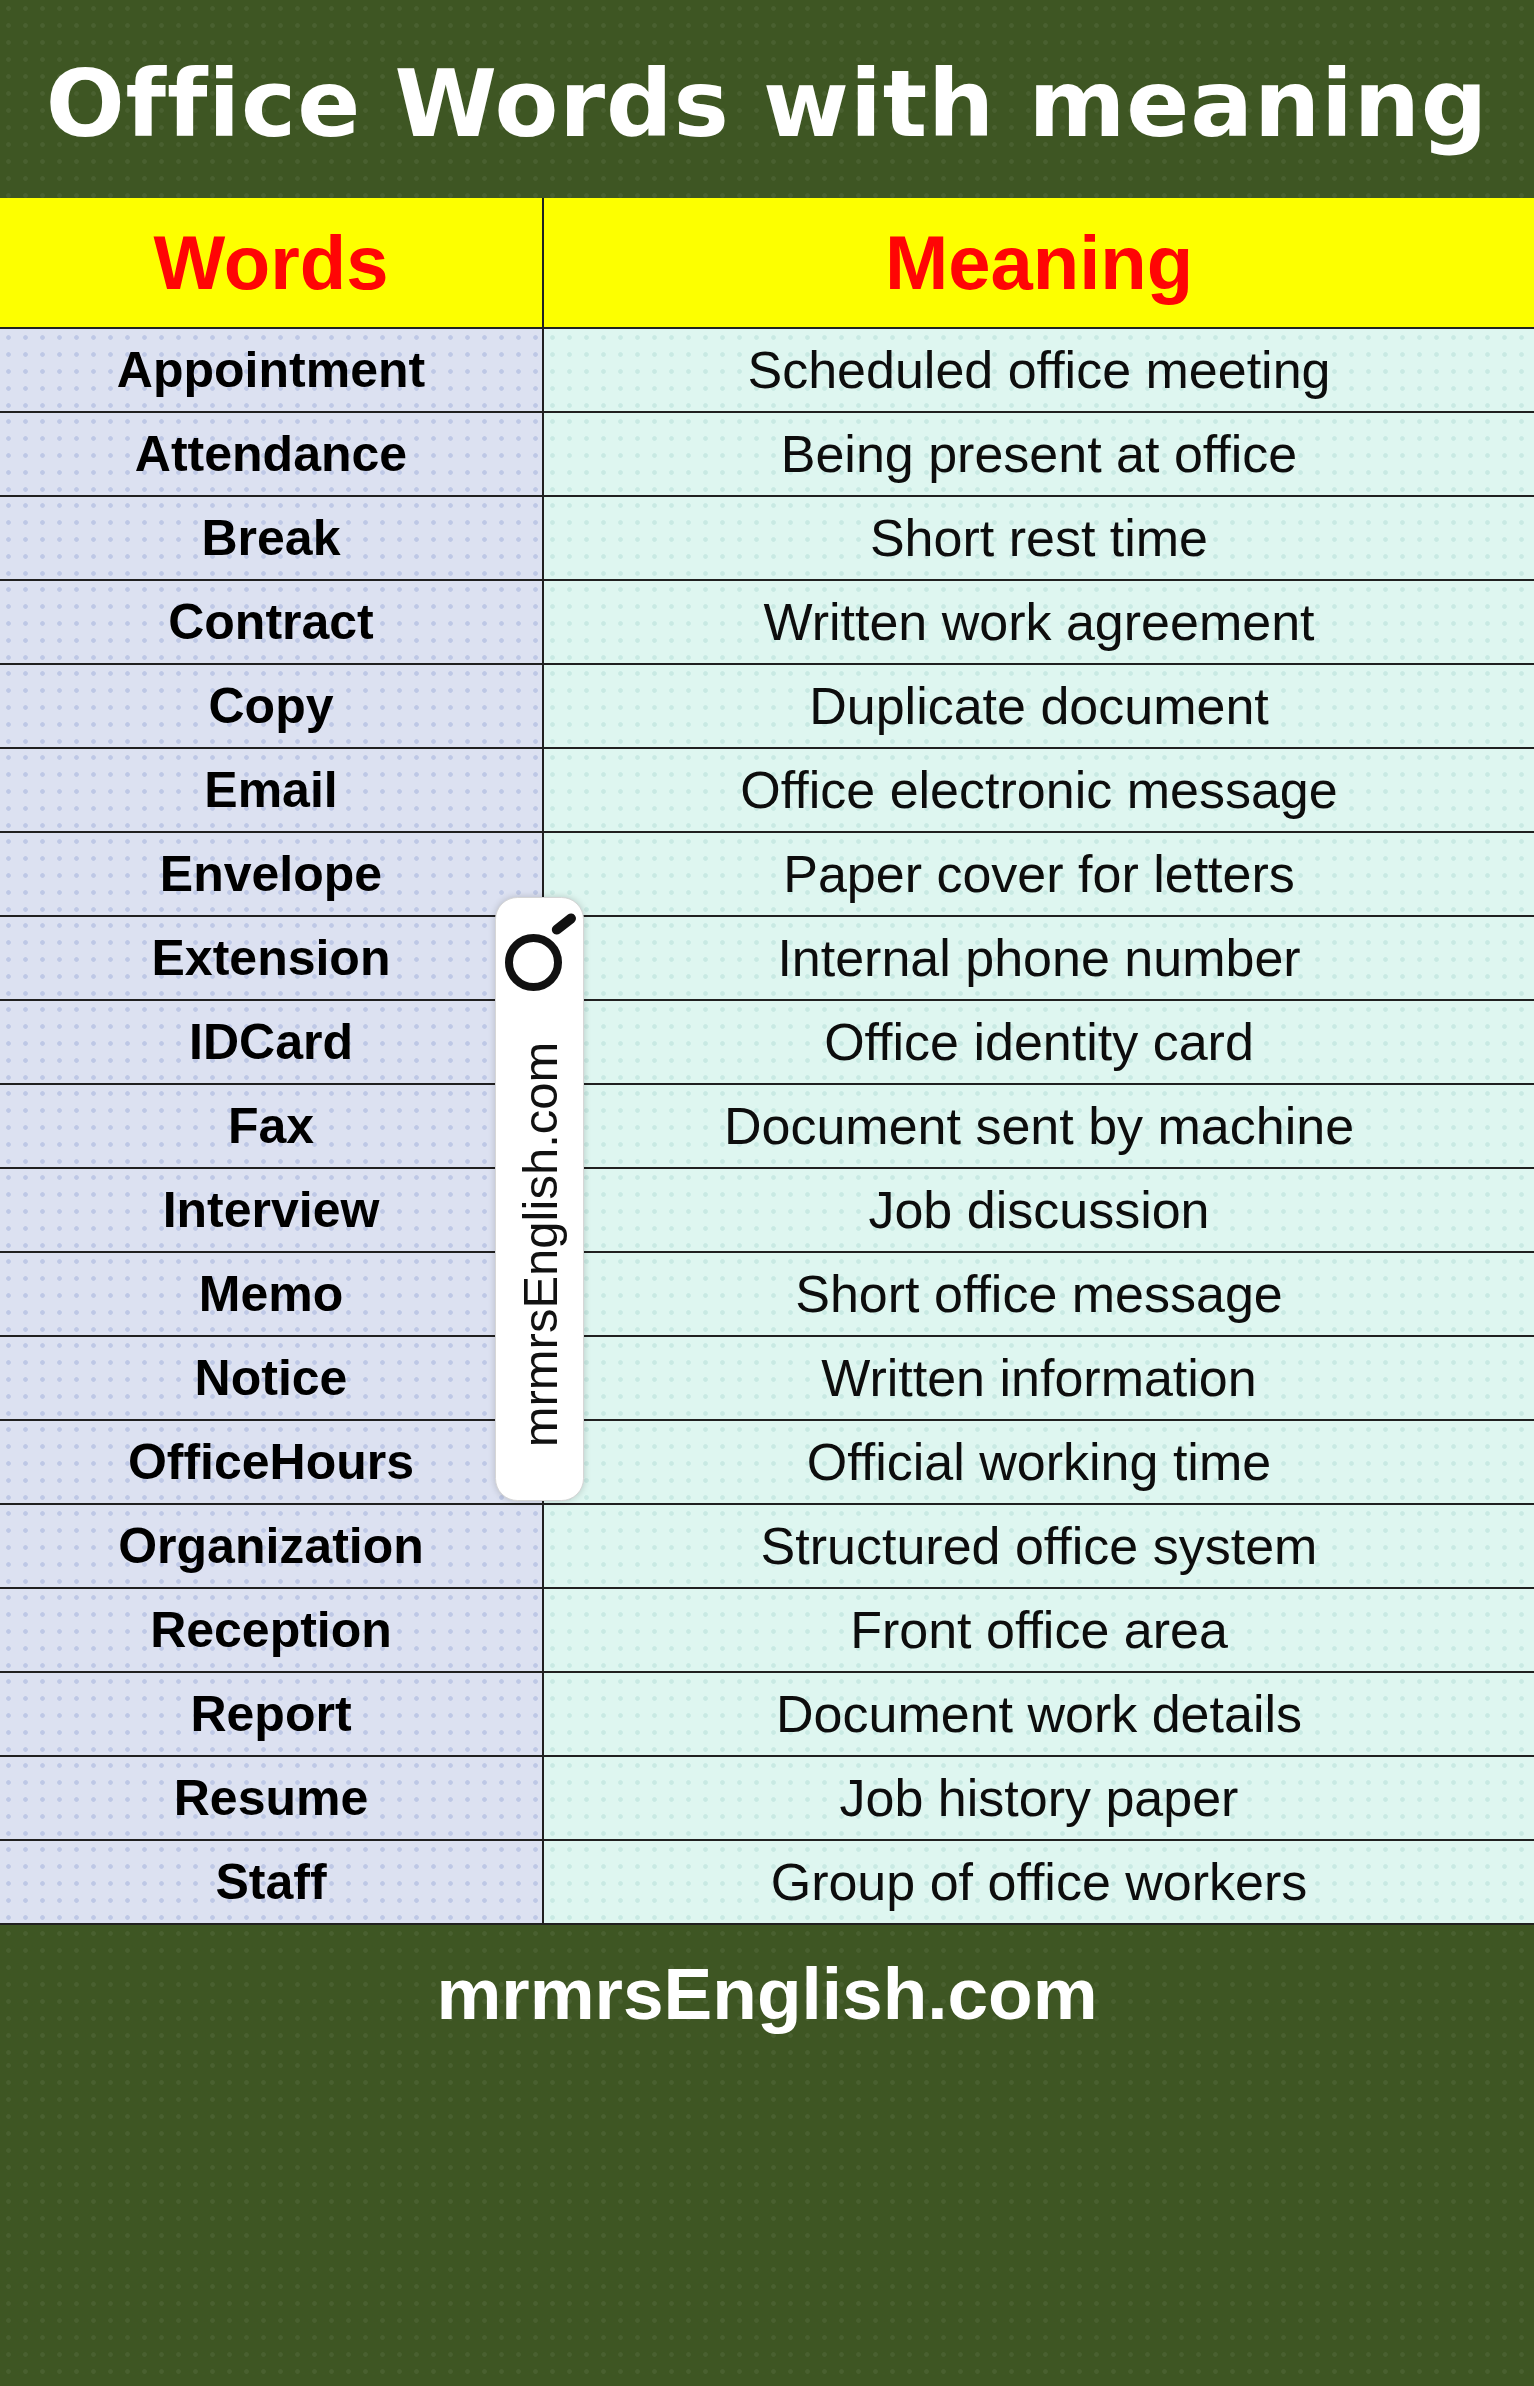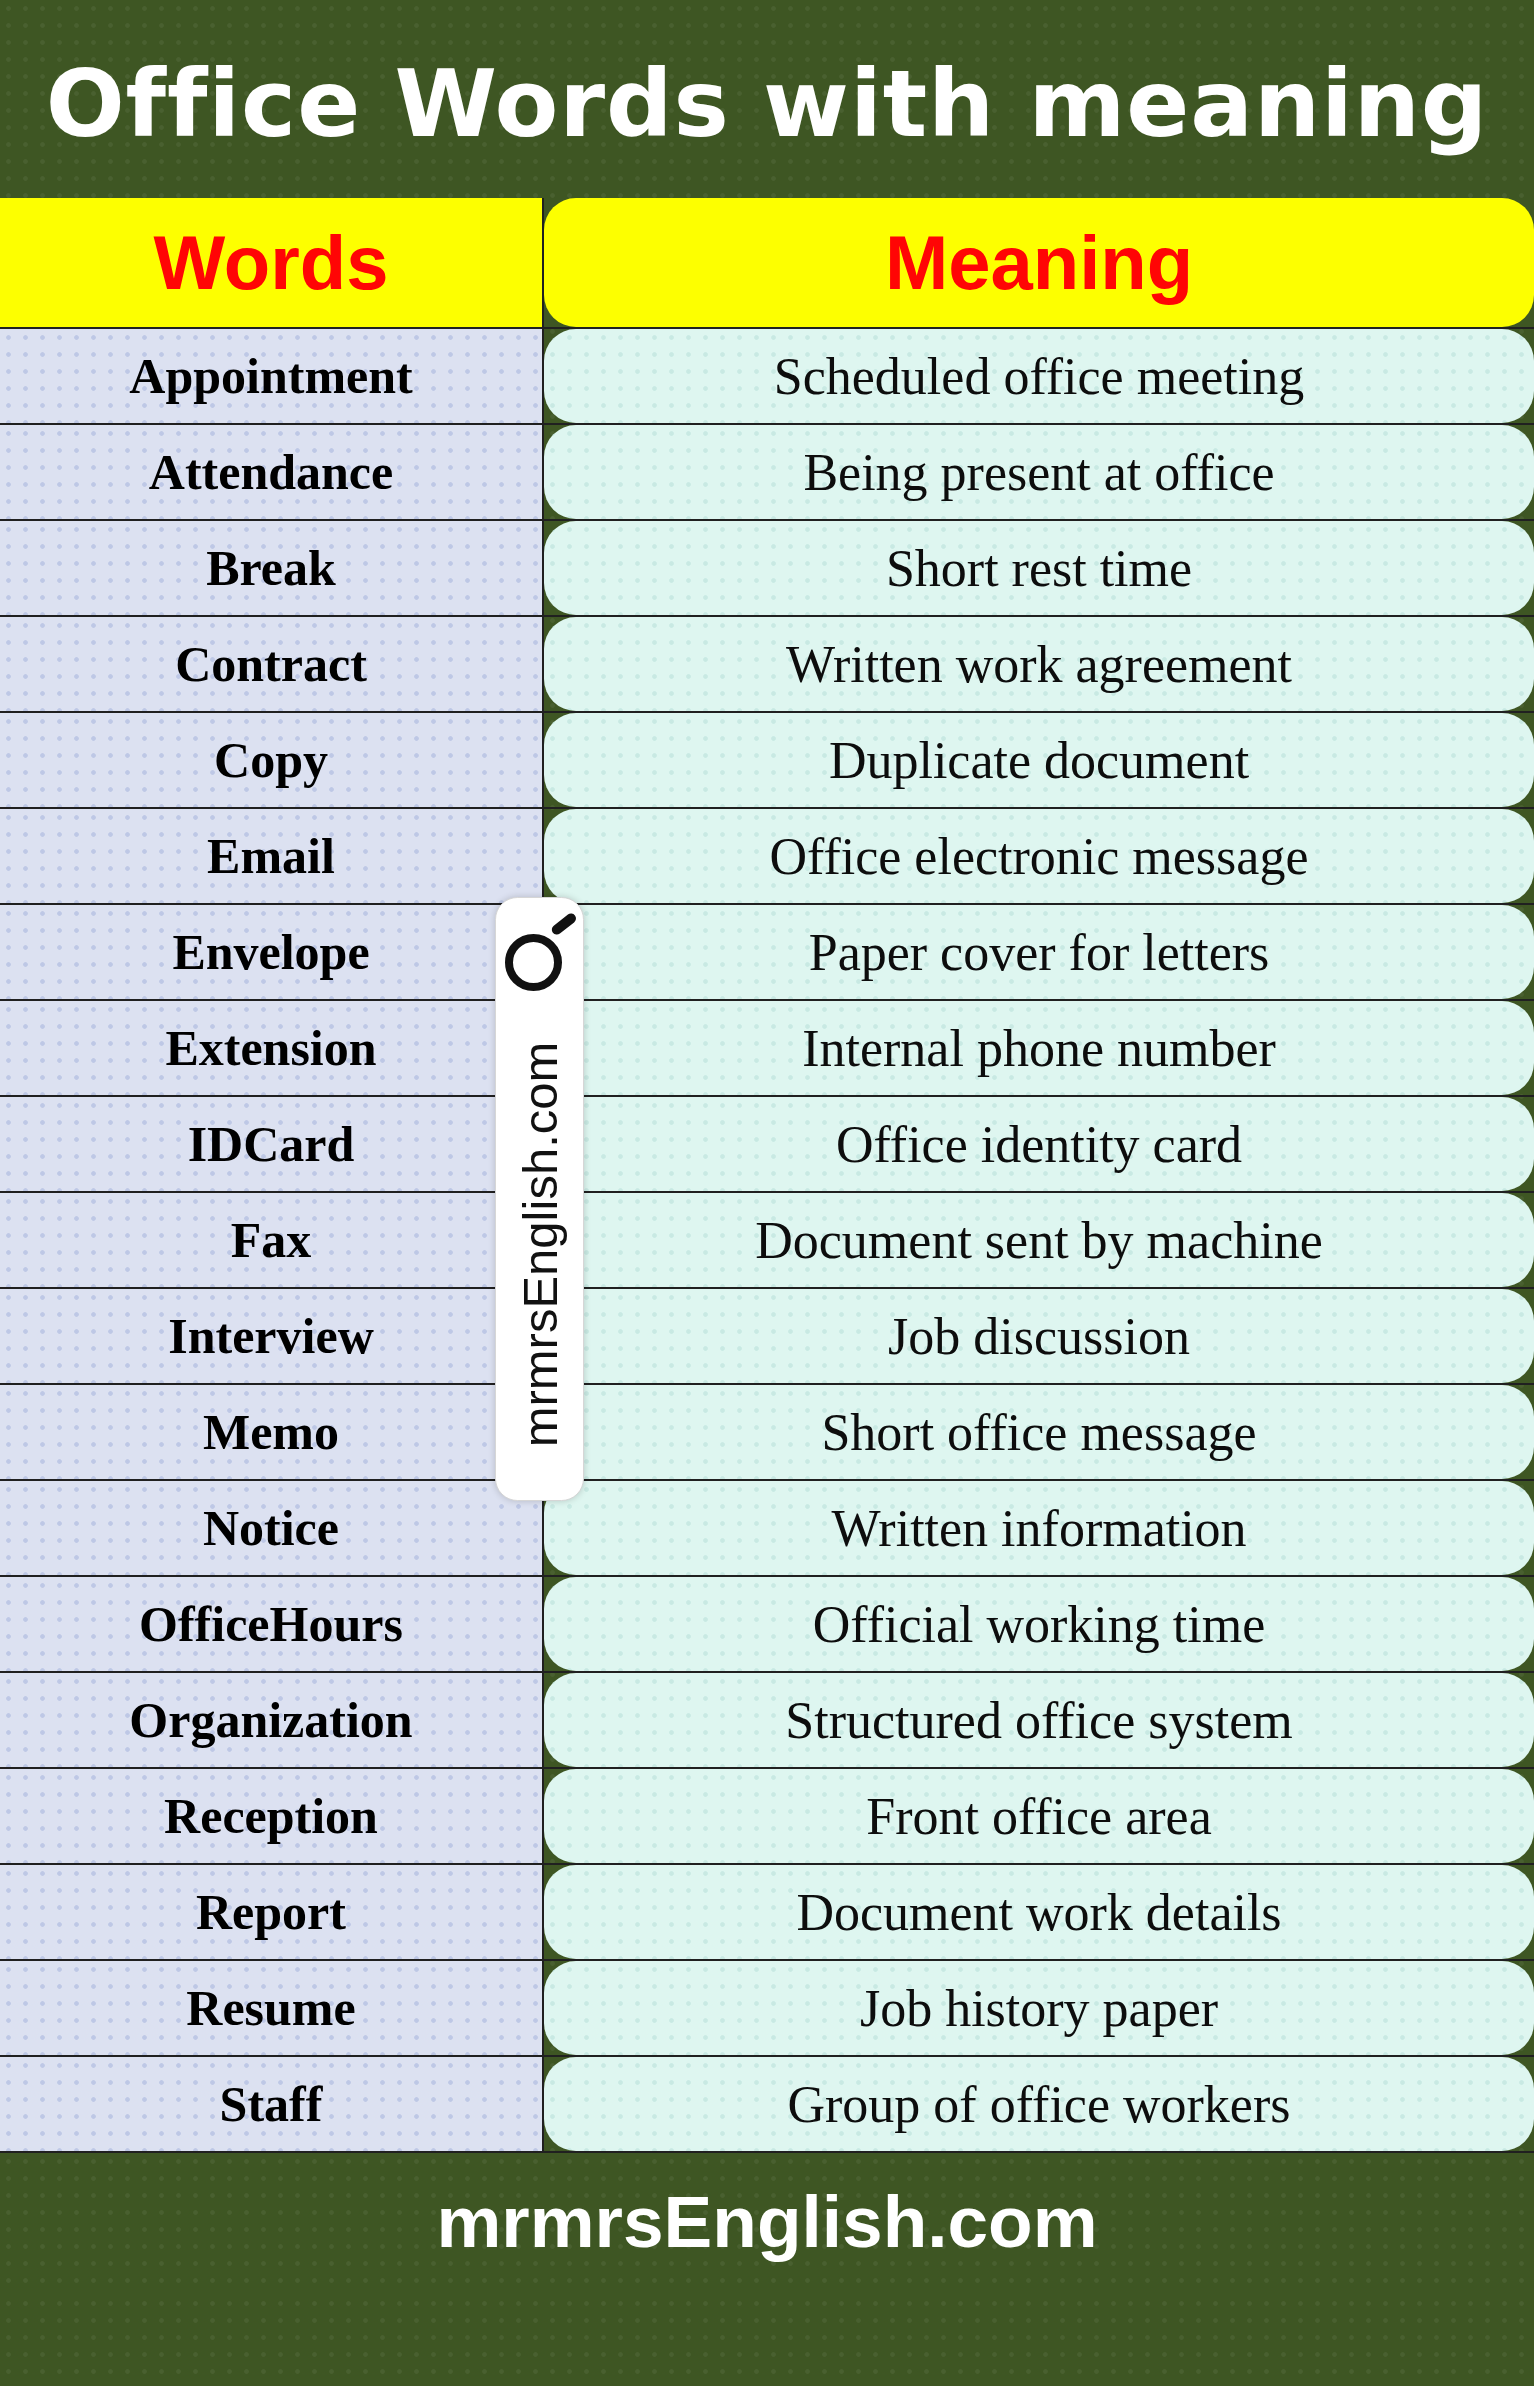--- a/index.html
+++ b/index.html
@@ -52,31 +52,30 @@
     font-size: 50px;
     color: #000000;
   }
   .meaning-cell {
     width: 990px;
     background-color: #def6f0;
     background-image: radial-gradient(rgba(90,170,160,0.16) 1.9px, transparent 2.8px);
     background-size: 17px 17px;
     font-size: 52px;
     color: #0d0d0d;
-    border-radius: 32px;
   }
   .header-row { height: 131px; border-bottom: 2.8px solid #202020; }
   .header-row .cell {
     background-image: none;
     background-color: #fdff00;
     color: #ff0505;
     font-weight: bold;
     font-size: 76px;
   }
-  .data-row { height: 96px; border-bottom: 2.8px solid #202020; font-family: Liberation Serif, serif; }
+  .data-row { height: 84px; border-bottom: 2.8px solid #202020; }
 
   
   .watermark {
     position: absolute;
     left: 495px;
     top: 699px;           
     width: 89px;
     height: 604px;
     background: #ffffff;
     border: 1.9px solid #d6d6d6;

